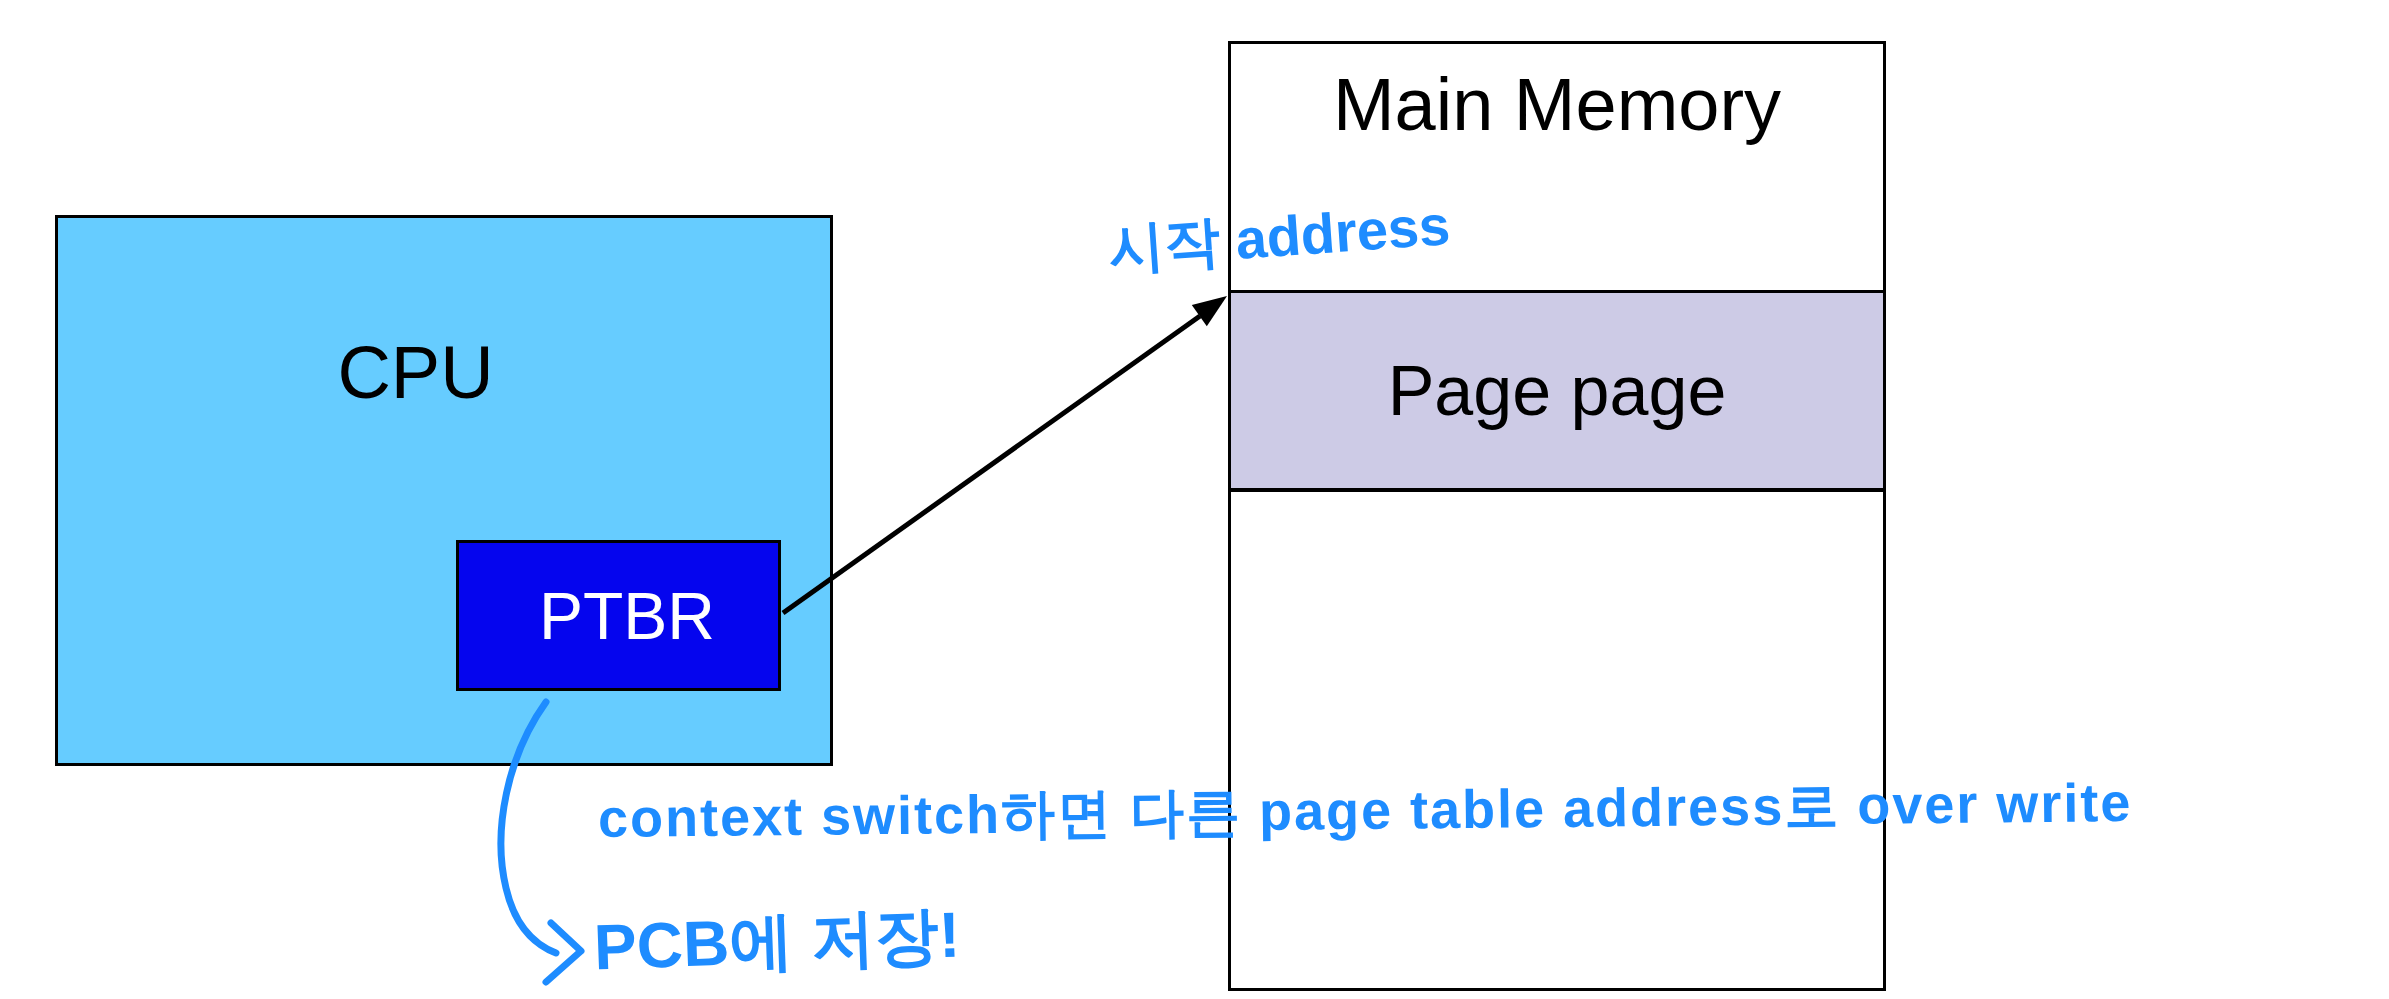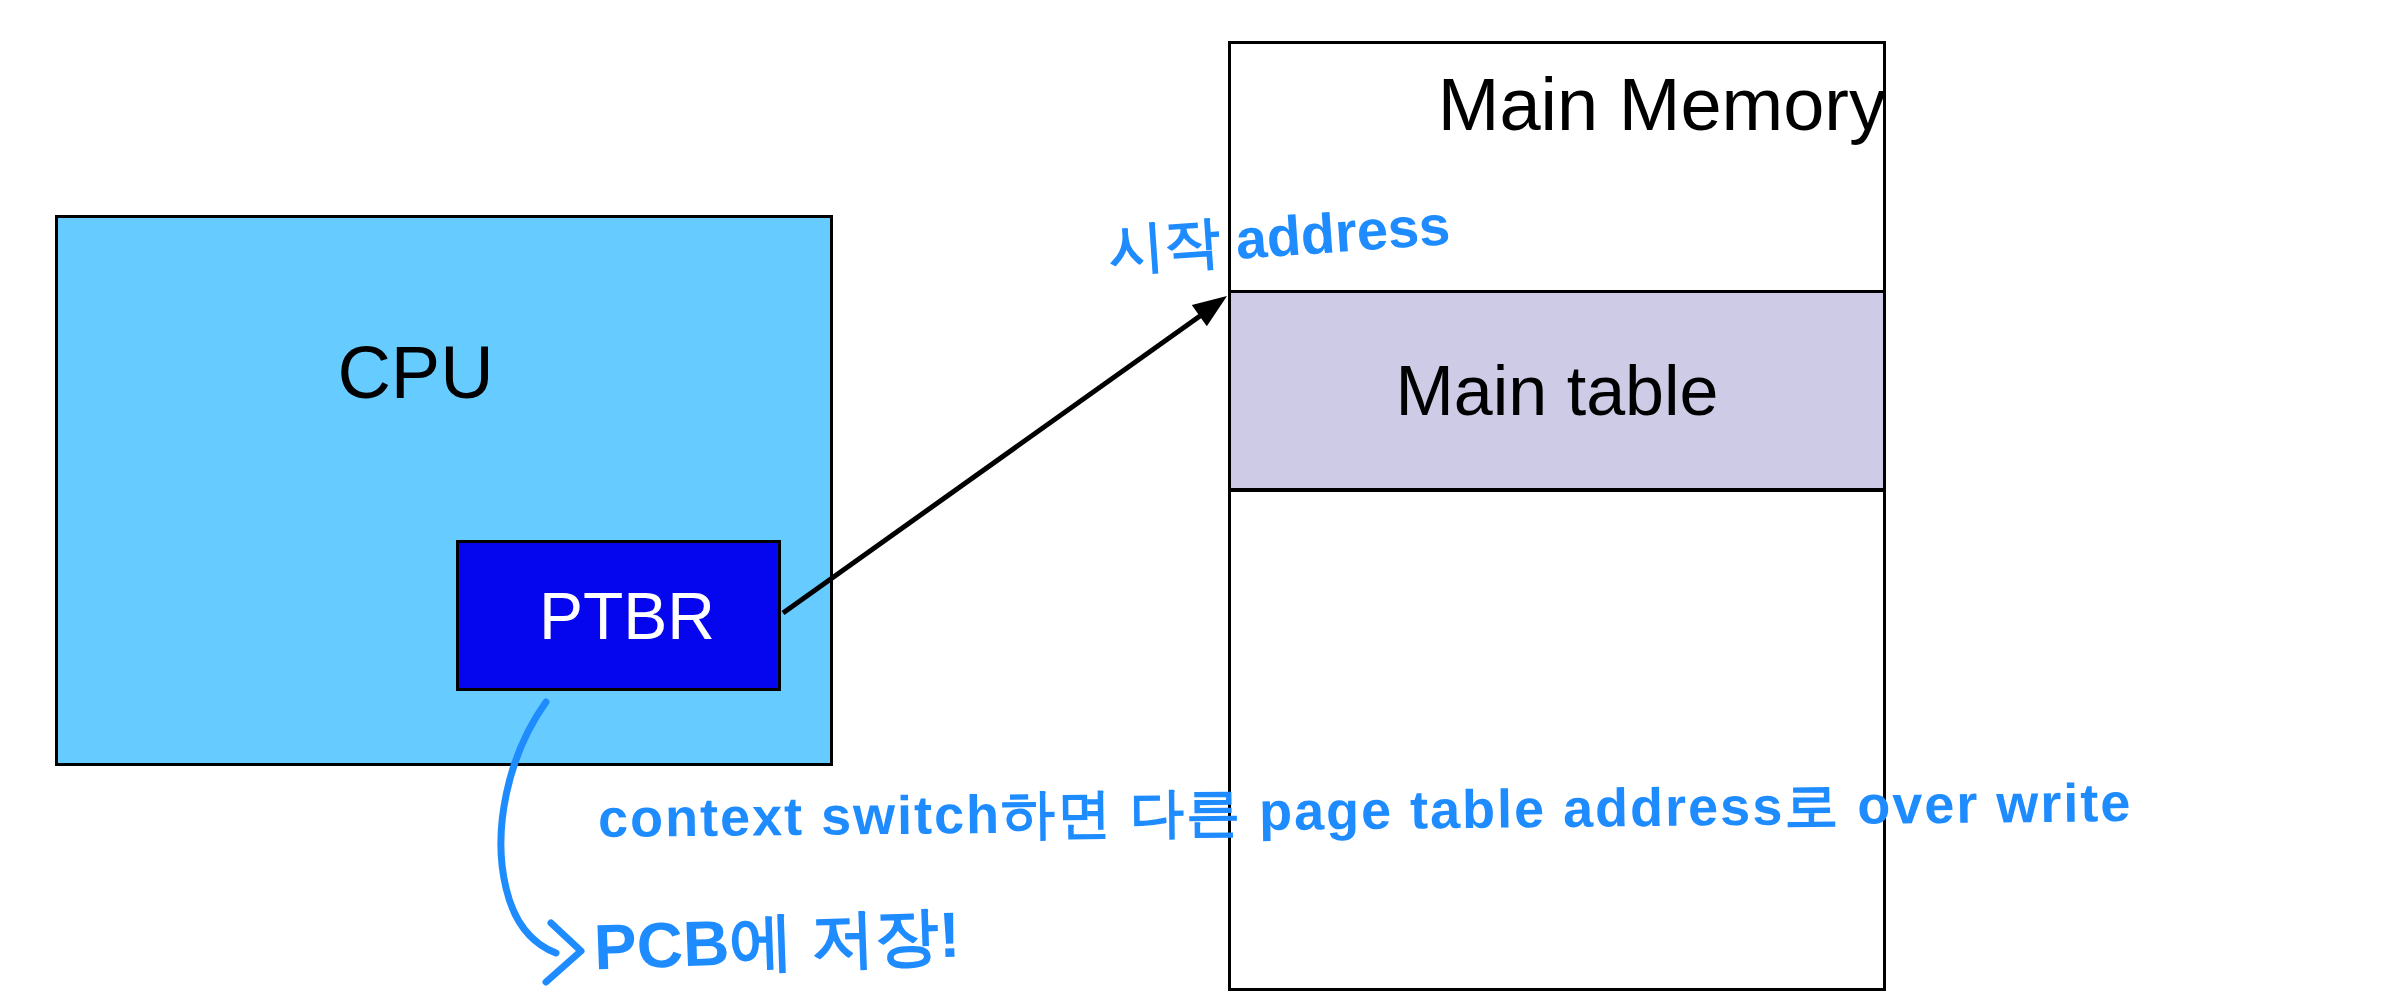--- a/index.html
+++ b/index.html
@@ -32,21 +32,21 @@
   }
   #ptbr-label {
     color: var(--ptbr_text, #fff); font-size: 66px;
   }
   #memory-box {
     left: 1228px; top: 41px; width: 658px; height: 950px;
     background: var(--memory_fill, #fff);
   }
   #memory-title {
     position: absolute; left: 1228px; top: 62px; width: 658px;
-    text-align: right; font-size: 74px; color: #000;
+    text-align: center; font-size: 74px; color: #000;
   }
   #page-table-band {
     position: absolute; left: 1231px; top: 290px; width: 652px; height: 202px;
     box-sizing: border-box;
     background: var(--page_table_fill, #CDCBE6);
     border-top: 3px solid var(--outline_black, #000);
     border-bottom: 4px solid var(--outline_black, #000);
     display: flex; align-items: center; justify-content: center;
   }
   #page-table-label { font-size: 70px; color: #000; }
@@ -77,21 +77,21 @@
   <div id="cpu-label">CPU</div>
 
   <div class="box" id="ptbr-box">
     <span id="ptbr-label">PTBR</span>
   </div>
 
   <div class="box" id="memory-box"></div>
   <div id="memory-title">Main Memory</div>
 
   <div id="page-table-band">
-    <span id="page-table-label">Main table</span>
+    <span id="page-table-label">Page page</span>
   </div>
 
   <svg class="overlay" width="2389" height="999" viewBox="0 0 2389 999">
 
     <g>
       <line class="arrow-line" x1="783" y1="613" x2="1200" y2="316"></line>
       <polygon class="arrow-head" points="1227,296 1206.8,326.3 1191.8,305.1"></polygon>
     </g>
 
     <g>

